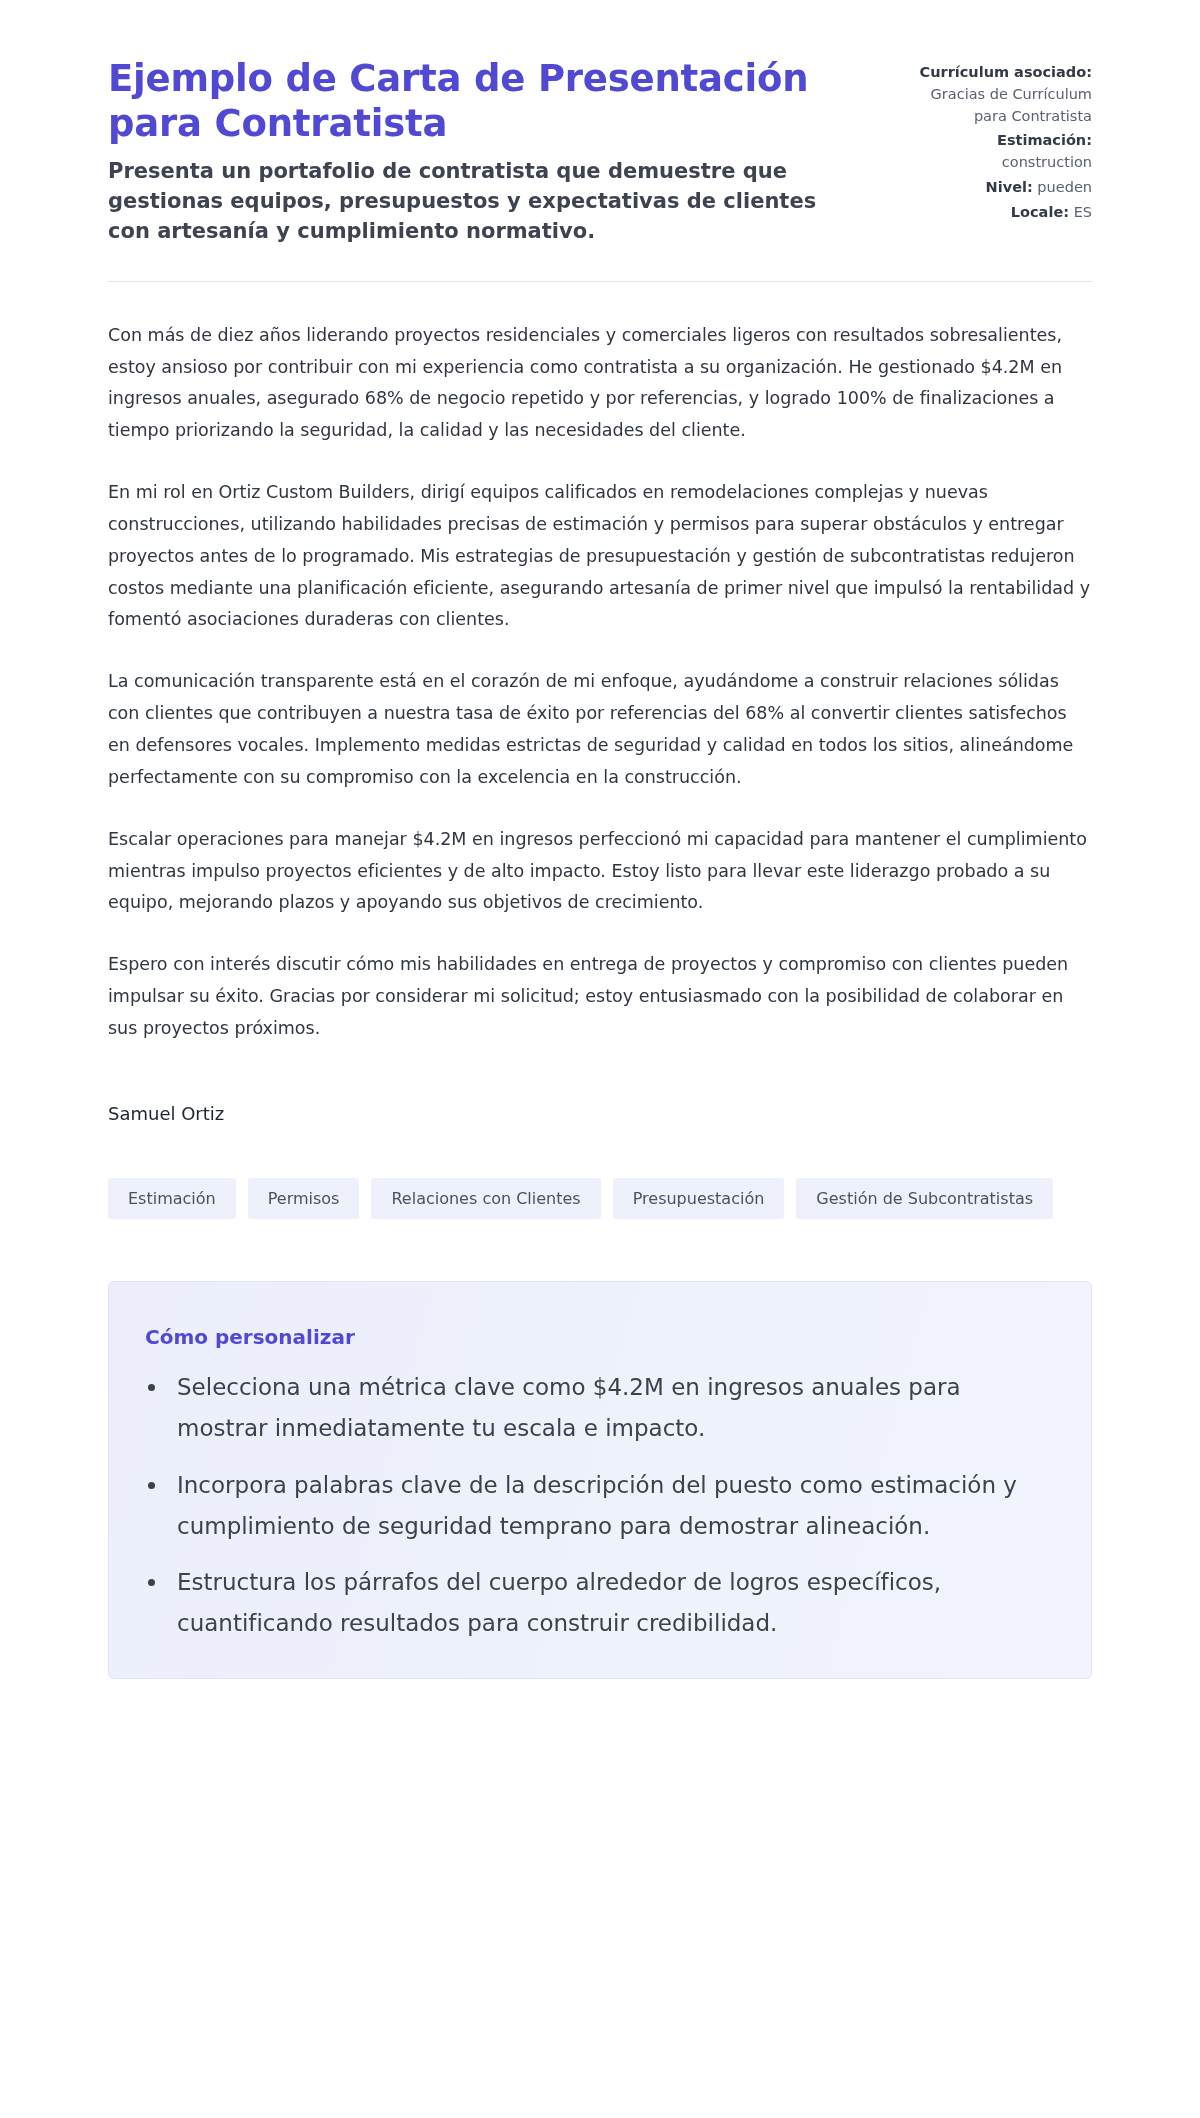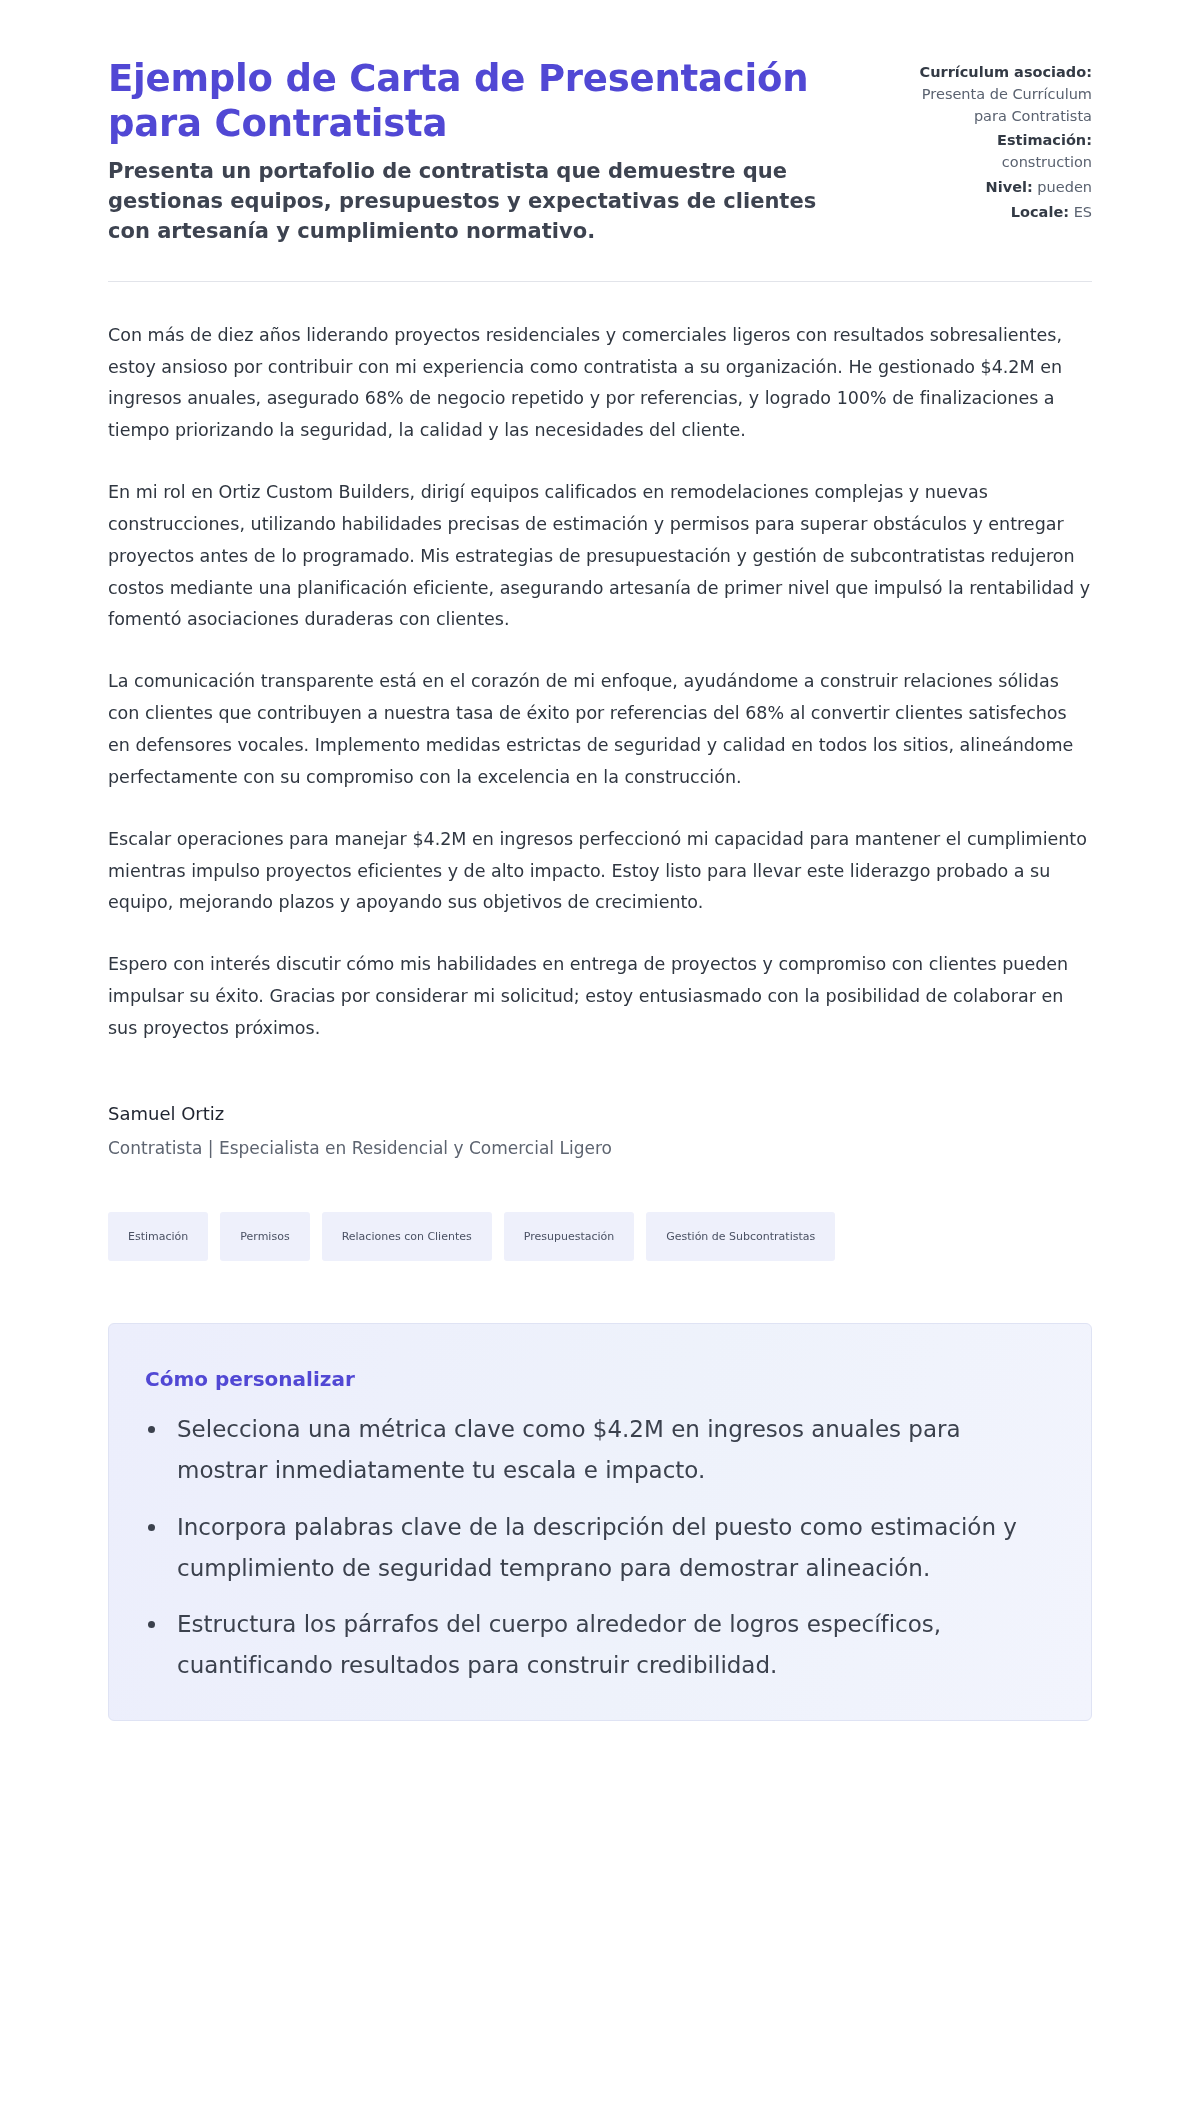--- a/index.html
+++ b/index.html
@@ -108,22 +108,22 @@
   
   .skills {
     display: flex;
     flex-wrap: wrap;
     gap: 12px;
     margin-top: 54px;
   }
   .skill-chip {
     background: #eef0fb;
     color: #4a5163;
-    font-size: 11px;
-    padding: 18px 20px;
+    font-size: 16px;
+    padding: 11px 20px;
     border-radius: 3px;
     white-space: nowrap;
   }
 
   
   .tips-card {
     margin-top: 62px;
     background: linear-gradient(105deg, #eceefc 0%, #eef2fb 55%, #f2f4fd 100%);
     border: 1px solid #dfe3f4;
     border-radius: 6px;
@@ -157,21 +157,21 @@
 <div class="page">
 
   <div class="header">
     <div class="header-left">
       <h1 class="doc-title">Ejemplo de Carta de Presentación para Contratista</h1>
       <p class="doc-subtitle">Presenta un portafolio de contratista que demuestre que gestionas equipos, presupuestos y expectativas de clientes con artesanía y cumplimiento normativo.</p>
     </div>
     <div class="header-meta">
       <div class="meta-row">
         <span class="meta-label">Currículum asociado:</span>
-        <span class="meta-value">Presenta de Currículum para Contratista</span>
+        <span class="meta-value">Gracias de Currículum para Contratista</span>
       </div>
       <div class="meta-row">
         <span class="meta-label">Estimación:</span>
         <span class="meta-value">construction</span>
       </div>
       <div class="meta-row">
         <span class="meta-label">Nivel:</span>
         <span class="meta-value">pueden</span>
       </div>
       <div class="meta-row">
@@ -186,21 +186,20 @@
   <div class="letter">
 
     <p class="para">Con más de diez años liderando proyectos residenciales y comerciales ligeros con resultados sobresalientes, estoy ansioso por contribuir con mi experiencia como contratista a su organización. He gestionado $4.2M en ingresos anuales, asegurado 68% de negocio repetido y por referencias, y logrado 100% de finalizaciones a tiempo priorizando la seguridad, la calidad y las necesidades del cliente.</p>
     <p class="para">En mi rol en Ortiz Custom Builders, dirigí equipos calificados en remodelaciones complejas y nuevas construcciones, utilizando habilidades precisas de estimación y permisos para superar obstáculos y entregar proyectos antes de lo programado. Mis estrategias de presupuestación y gestión de subcontratistas redujeron costos mediante una planificación eficiente, asegurando artesanía de primer nivel que impulsó la rentabilidad y fomentó asociaciones duraderas con clientes.</p>
     <p class="para">La comunicación transparente está en el corazón de mi enfoque, ayudándome a construir relaciones sólidas con clientes que contribuyen a nuestra tasa de éxito por referencias del 68% al convertir clientes satisfechos en defensores vocales. Implemento medidas estrictas de seguridad y calidad en todos los sitios, alineándome perfectamente con su compromiso con la excelencia en la construcción.</p>
     <p class="para">Escalar operaciones para manejar $4.2M en ingresos perfeccionó mi capacidad para mantener el cumplimiento mientras impulso proyectos eficientes y de alto impacto. Estoy listo para llevar este liderazgo probado a su equipo, mejorando plazos y apoyando sus objetivos de crecimiento.</p>
     <p class="para">Espero con interés discutir cómo mis habilidades en entrega de proyectos y compromiso con clientes pueden impulsar su éxito. Gracias por considerar mi solicitud; estoy entusiasmado con la posibilidad de colaborar en sus proyectos próximos.</p>
 
     <div class="signature">
       <p class="sign-name">Samuel Ortiz</p>
-      <p class="sign-role">Contratista | Especialista en Residencial y Comercial Ligero</p>
     </div>
   </div>
 
   <div class="skills">
     <span class="skill-chip">Estimación</span>
     <span class="skill-chip">Permisos</span>
     <span class="skill-chip">Relaciones con Clientes</span>
     <span class="skill-chip">Presupuestación</span>
     <span class="skill-chip">Gestión de Subcontratistas</span>
   </div>

